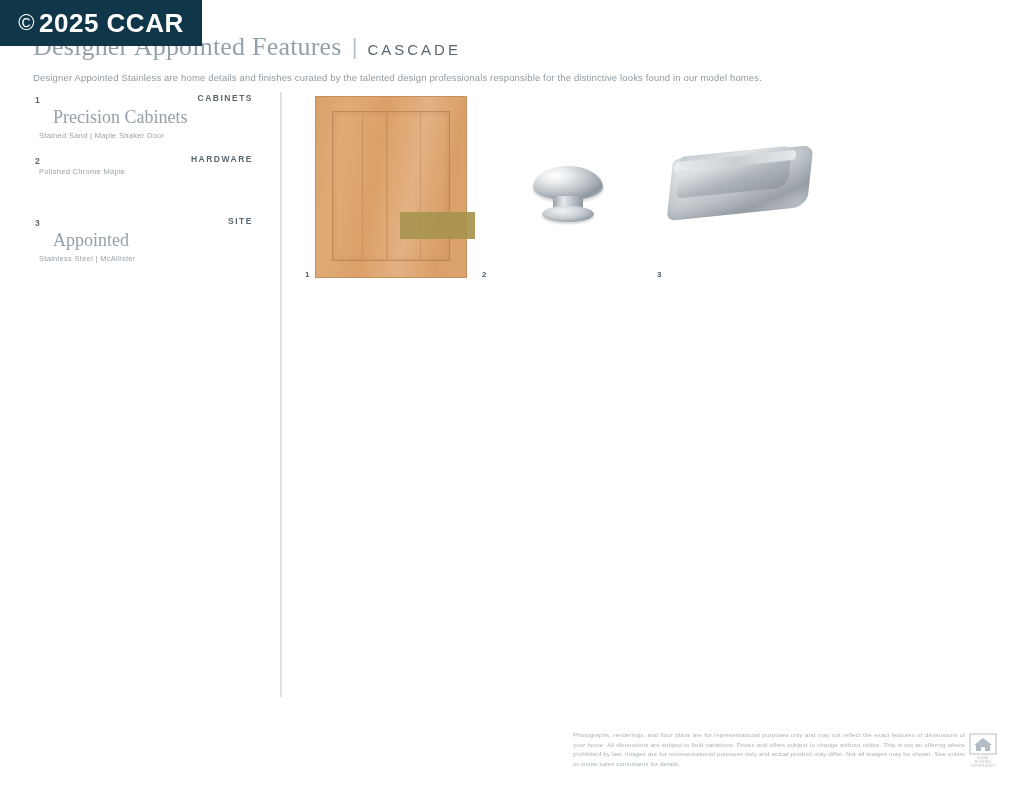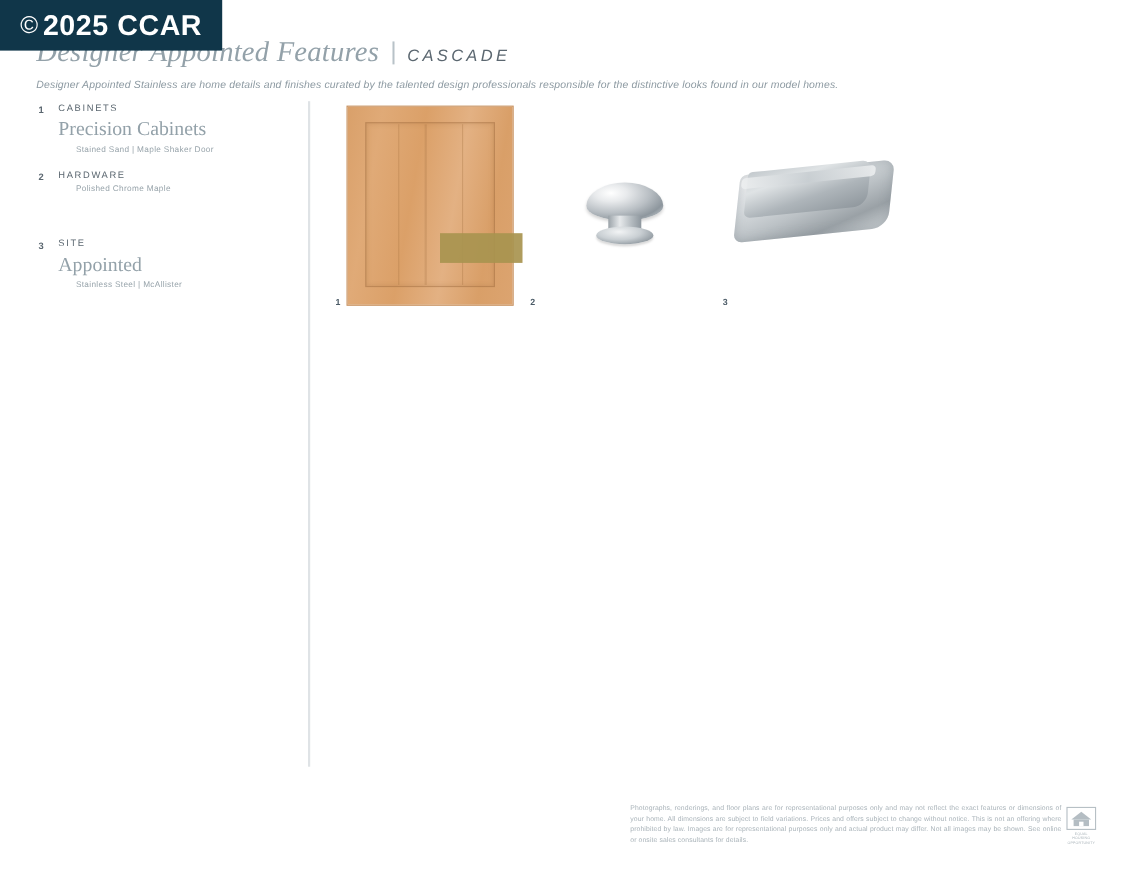--- a/index.html
+++ b/index.html
@@ -45,21 +45,20 @@
     position: absolute;
     left: 0; top: 0;
     width: 1024px;
     height: 791px;
   }
   .header {
     position: absolute;
     left: 33px;
     top: 33px;
     width: 900px;
-    font-style: italic;
   }
   .title-row {
     display: flex;
     align-items: baseline;
     gap: 10px;
   }
   .title-main {
     font-family: "Liberation Serif", serif;
     font-size: 26px;
     color: #93a1a9;
@@ -101,37 +100,38 @@
   }
   .feature .num {
     position: absolute;
     left: 2px;
     top: 2px;
     font-size: 8.5px;
     font-weight: bold;
     color: #5b6770;
   }
   .feature .cat {
-    margin-left: 20px;
+    margin-left: 8px;
     font-size: 8.5px;
-    font-weight: normal;
+    font-weight: bold;
     letter-spacing: 1.5px;
     color: #5b6770;
     line-height: 1.2;
+    text-align: right;
   }
   .feature .brand {
     margin-left: 20px;
     margin-top: 5px;
     font-family: "Liberation Serif", serif;
     font-size: 18px;
     color: #93a1a9;
     line-height: 1.1;
   }
   .feature .detail {
-    margin-left: 36px;
+    margin-left: 6px;
     margin-top: 3px;
     font-size: 7.5px;
     color: #98a4ab;
     letter-spacing: 0.3px;
   }
   .feature.gap { margin-bottom: 22px; }
 
   
   .vrule {
     position: absolute;

